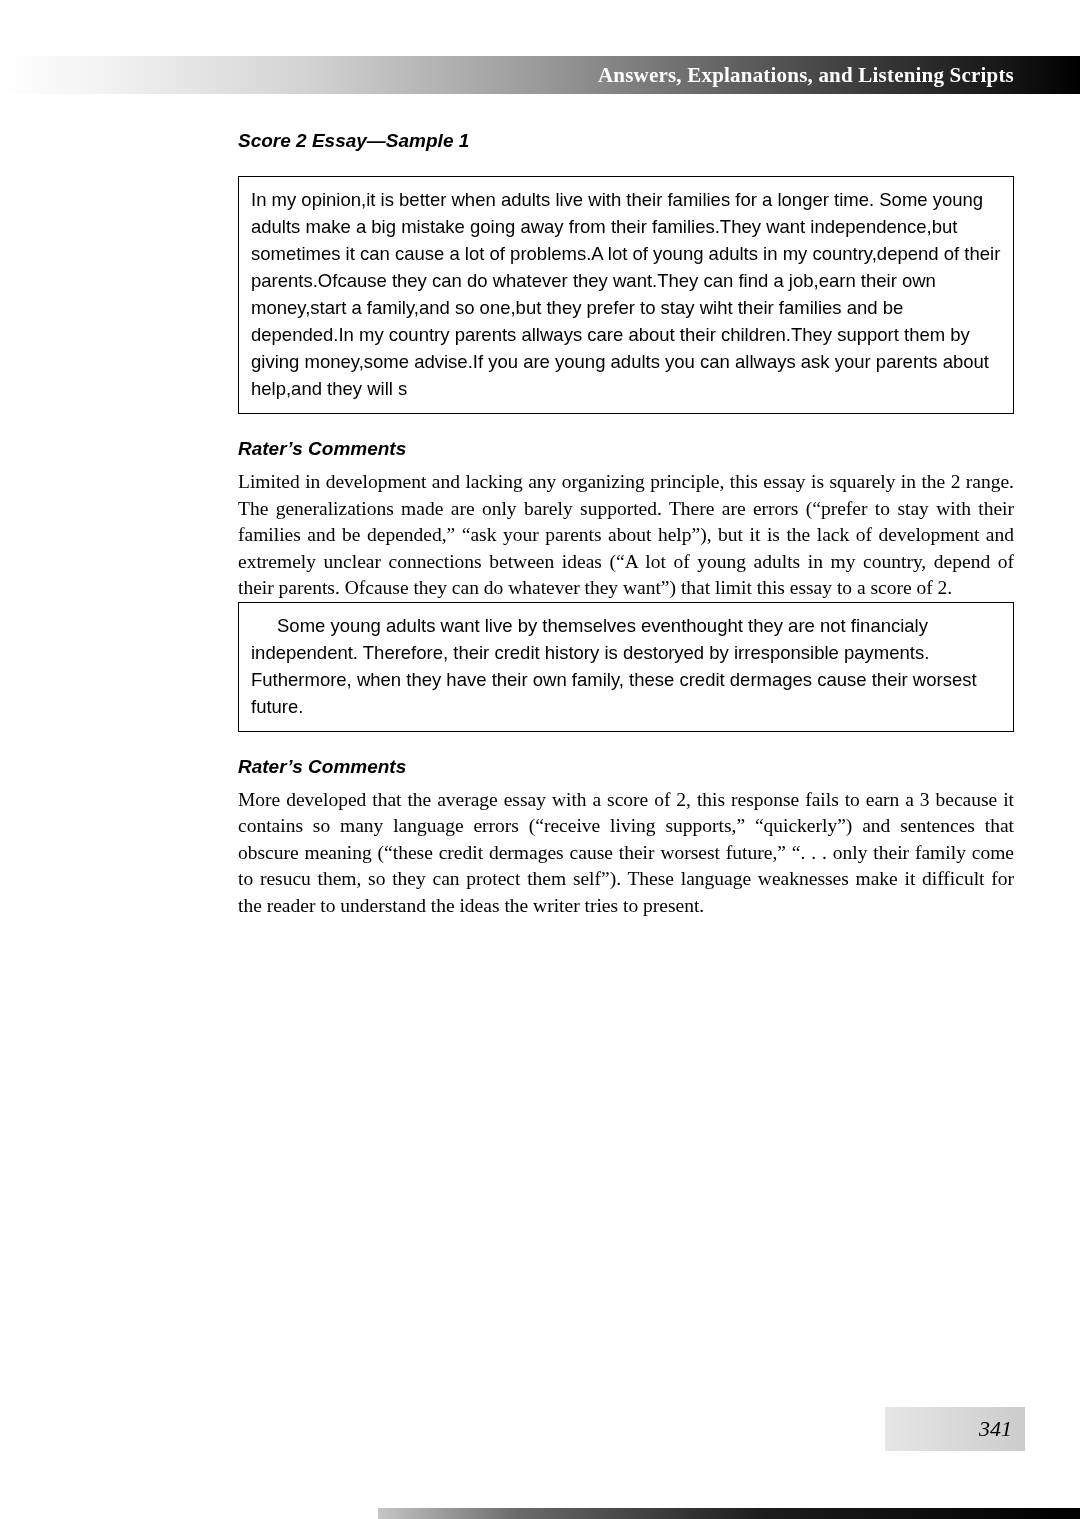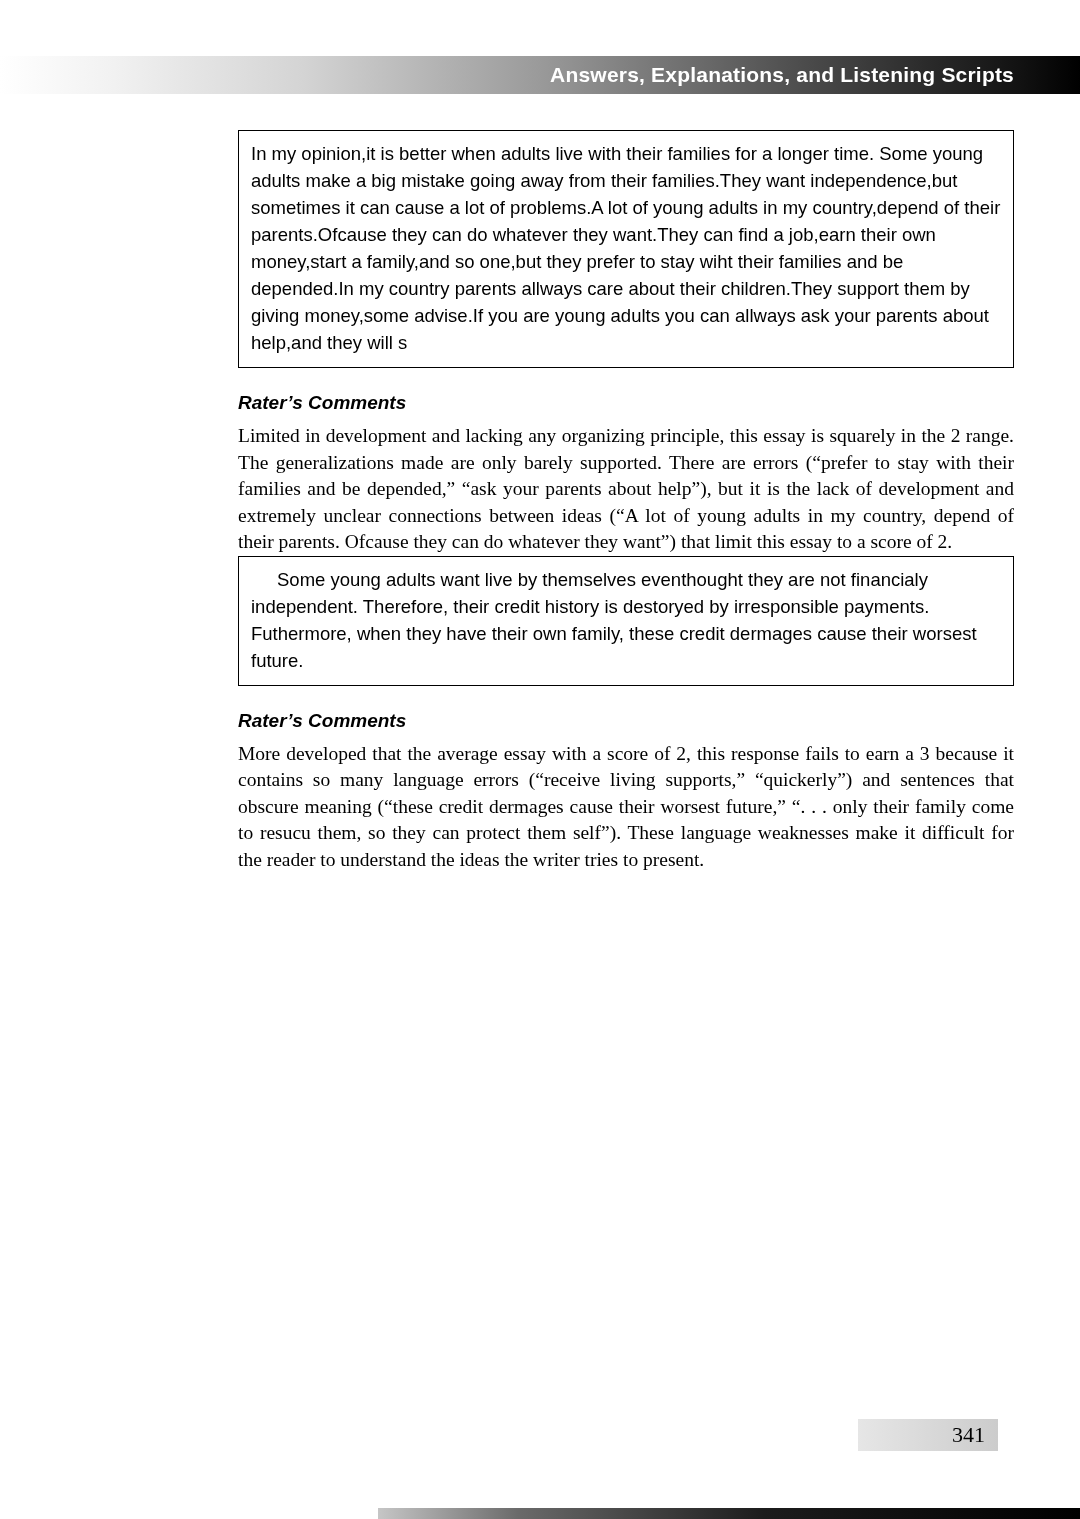--- a/index.html
+++ b/index.html
@@ -30,21 +30,21 @@
       #9a9a9a 50%, #4a4a4a 75%, #101010 95%, #000 100%);
     display: flex;
     align-items: center;
     justify-content: flex-end;
     padding-right: 66px;
   }
   .header-title {
     color: #ffffff;
     font-size: 21px;
     font-weight: bold;
-    font-family: Liberation Sans, sans-serif;
+    font-family: Liberation Serif, serif;
     letter-spacing: 0.2px;
   }
 
   
   .content {
     position: absolute;
     left: 238px;
     width: 776px;
     top: 130px;
   }
@@ -78,29 +78,30 @@
   .comments-text {
     font-family: "Liberation Serif", serif;
     font-size: 19.5px;
     line-height: 26.5px;
     text-align: justify;
   }
 
   
   .page-number-bar {
     position: absolute;
-    right: 82px;
+    right: 55px;
     bottom: 68px;
     width: 140px;
-    height: 32px;
+    height: 44px;
     background: linear-gradient(to right, #e6e6e6, #cccccc);
     display: flex;
     align-items: center;
     justify-content: flex-end;
     padding-right: 13px;
+    font-style: italic;
   }
   .page-number {
     font-family: "Liberation Serif", serif;
     font-size: 22px;
     color: #000;
   }
   .bottom-edge-bar {
     position: absolute;
     bottom: 0;
     left: 378px;
@@ -113,20 +114,21 @@
 <body>
 
 <div class="page">
 
   <header class="header-bar">
     <span class="header-title">Answers, Explanations, and Listening Scripts</span>
   </header>
 
   <main class="content">
 
+    <h2 class="section-heading">Score 2 Essay—Sample 1</h2>
 
     <div class="essay-box">
       <p>In my opinion,it is better when adults live with their families for a longer time. Some young adults make a big mistake going away from their families.They want independence,but sometimes it can cause a lot of problems.A lot of young adults in my country,depend of their parents.Ofcause they can do whatever they want.They can find a job,earn their own money,start a family,and so one,but they prefer to stay wiht their families and be depended.In my country parents allways care about their children.They support them by giving money,some advise.If you are young adults you can allways ask your parents about help,and they will s</p>
     </div>
 
     <h3 class="comments-heading">Rater’s Comments</h3>
 
     <p class="comments-text">Limited in development and lacking any organizing principle, this essay is squarely in the 2 range. The generalizations made are only barely supported. There are errors (“prefer to stay with their families and be depended,” “ask your parents about help”), but it is the lack of development and extremely unclear connections between ideas (“A lot of young adults in my country, depend of their parents. Ofcause they can do whatever they want”) that limit this essay to a score of 2.</p>
 
 

